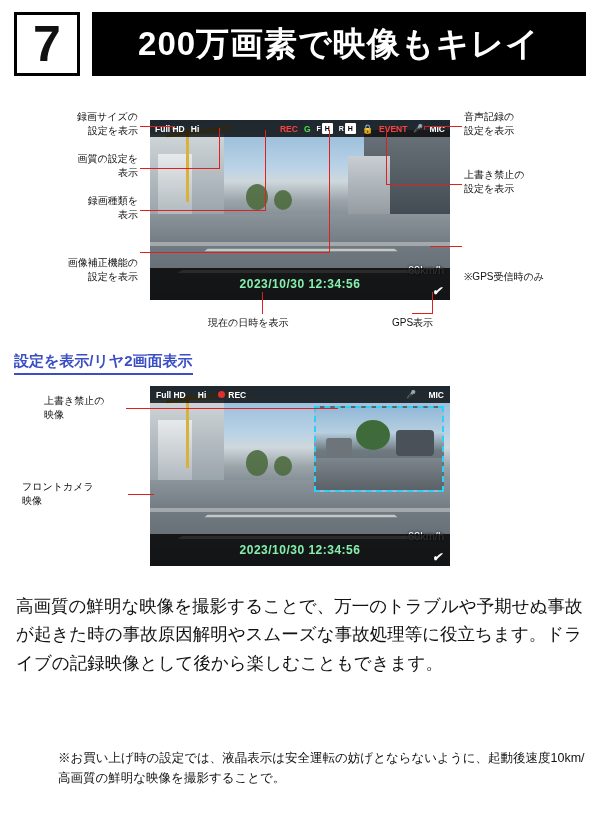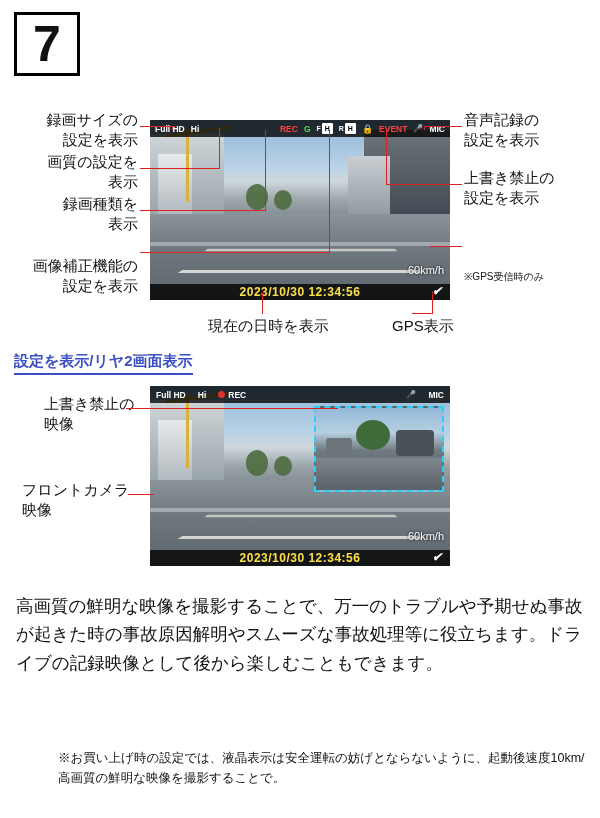--- a/index.html
+++ b/index.html
@@ -91,24 +91,24 @@
   }
 
   .osd-top {
     position:absolute; left:0; top:0; width:100%; height:17px;
     background:rgba(0,0,0,.78);
     display:flex; align-items:center; gap:6px;
     padding:0 5px;
     font-size:8.5px; color:#fff; font-weight:bold;
   }
   .osd-bottom {
-    position:absolute; left:0; bottom:0; width:100%; height:16px;
+    position:absolute; left:0; bottom:0; width:100%; height:32px;
     background:rgba(0,0,0,.8);
     display:flex; align-items:center; justify-content:center;
-    color:#fde047; font-size:12px; font-weight:bold; letter-spacing:.5px;
+    color:#86efac; font-size:12px; font-weight:bold; letter-spacing:.5px;
   }
   .rec-dot { width:7px; height:7px; border-radius:50%; background:#e03030; display:inline-block; }
   .osd-red { color:#ff4040; }
   .osd-green { color:#4ce04c; }
   .badge-sq {
     display:inline-flex; align-items:center; justify-content:center;
     background:#fff; color:#000; font-size:7px; font-weight:bold;
     width:11px; height:11px; border-radius:1px;
   }
   .lock { color:#ff4040; font-size:9px; }
@@ -116,21 +116,21 @@
     position:absolute; right:6px; bottom:24px; color:#fff; font-size:11px;
     text-shadow:0 0 3px #000;
   }
   .gps-ico {
     position:absolute; right:7px; bottom:2px; color:#fff; font-size:12px;
     font-weight:bold; transform:skewX(-12deg);
   }
 
   
   .lbl {
-    position:absolute; font-size:15px; line-height:1.35; color:#111; white-space:pre;
+    position:absolute; font-size:10px; line-height:1.35; color:#111; white-space:pre;
   }
   .lbl.r { text-align:right; }
   .note { font-size:10px; }
 
   
   .ln { position:absolute; background:#e02020; }
   .ln.h { height:1.4px; }
   .ln.v { width:1.4px; }
 
   
@@ -181,20 +181,21 @@
   .footnote {
     position:absolute; left:58px; top:748px; width:530px;
     font-size:12.5px; line-height:1.6; color:#111;
   }
 </style>
 </head>
 <body>
 
 <div class="header">
   <div class="num-box">7</div>
+  <div class="hdr-bar">200万画素で映像もキレイ</div>
 </div>
 
 <div class="diagram1">
 
   <div class="screen1">
     <div class="photo">
       <div class="bldg-l"></div>
         <div class="bldg-l2"></div>
       <div class="bldg-r"></div>
         <div class="bldg-r2"></div>

